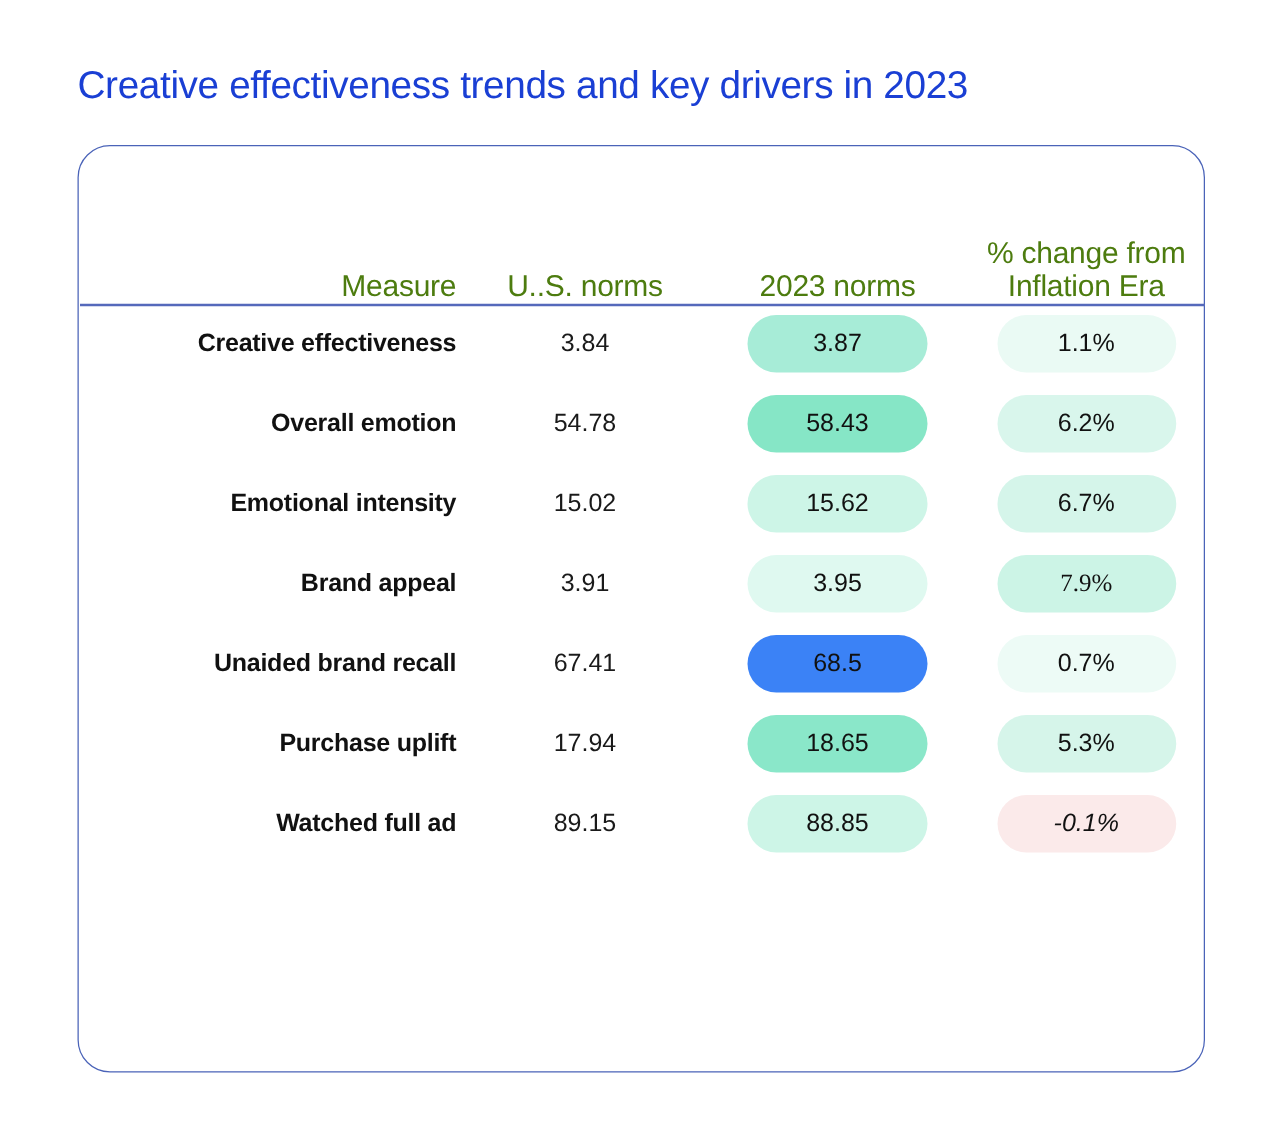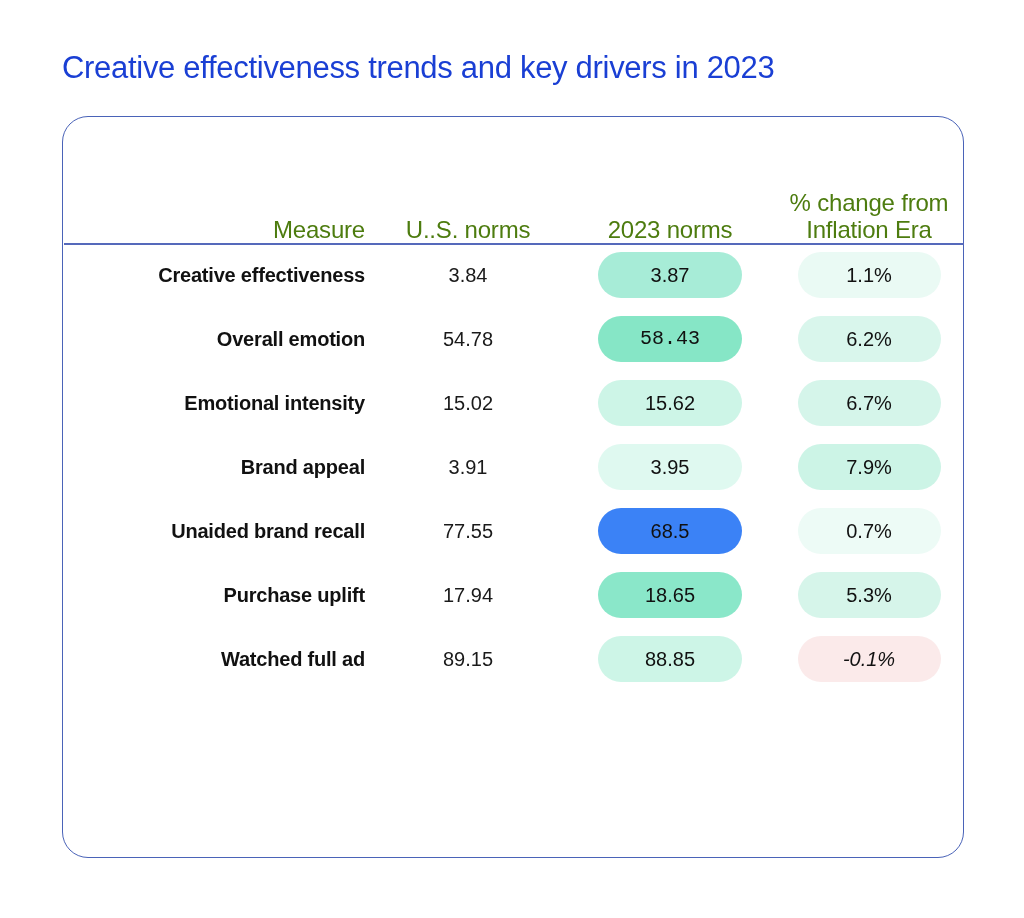--- a/index.html
+++ b/index.html
@@ -156,38 +156,38 @@
     <tbody id="tbody">
         <tr>
           <td class="m-label">Creative effectiveness</td>
           <td class="m-base">3.84</td>
           <td class="m-pill col-a"><span class="pill" style="background: rgb(167, 236, 215);">3.87</span></td>
           <td class="m-pill col-b"><span class="pill small" style="background: rgb(234, 250, 244);">1.1%</span></td>
         </tr>
         <tr>
           <td class="m-label">Overall emotion</td>
           <td class="m-base">54.78</td>
-          <td class="m-pill col-a"><span class="pill" style="background: rgb(134, 230, 198); font-family: Liberation Mono, monospace;">58.43</span></td>
+          <td class="m-pill col-a"><span class="pill" style="background: rgb(134, 230, 198);">58.43</span></td>
           <td class="m-pill col-b"><span class="pill small" style="background: rgb(217, 246, 236);">6.2%</span></td>
         </tr>
         <tr>
           <td class="m-label">Emotional intensity</td>
           <td class="m-base">15.02</td>
           <td class="m-pill col-a"><span class="pill" style="background: rgb(205, 245, 231);">15.62</span></td>
           <td class="m-pill col-b"><span class="pill small" style="background: rgb(213, 245, 234);">6.7%</span></td>
         </tr>
         <tr>
           <td class="m-label">Brand appeal</td>
           <td class="m-base">3.91</td>
           <td class="m-pill col-a"><span class="pill" style="background: rgb(223, 249, 240);">3.95</span></td>
-          <td class="m-pill col-b"><span class="pill small" style="background: rgb(204, 244, 230);">7.9%</span></td>
+          <td class="m-pill col-b"><span class="pill small" style="background: rgb(204, 244, 230); font-family: Liberation Serif, serif;">7.9%</span></td>
         </tr>
         <tr>
           <td class="m-label">Unaided brand recall</td>
-          <td class="m-base">77.55</td>
+          <td class="m-base">67.41</td>
           <td class="m-pill col-a"><span class="pill" style="background: #3b82f6;">68.5</span></td>
           <td class="m-pill col-b"><span class="pill small" style="background: rgb(237, 251, 246);">0.7%</span></td>
         </tr>
         <tr>
           <td class="m-label">Purchase uplift</td>
           <td class="m-base">17.94</td>
           <td class="m-pill col-a"><span class="pill" style="background: rgb(138, 231, 201);">18.65</span></td>
           <td class="m-pill col-b"><span class="pill small" style="background: rgb(214, 245, 234);">5.3%</span></td>
         </tr>
         <tr>

